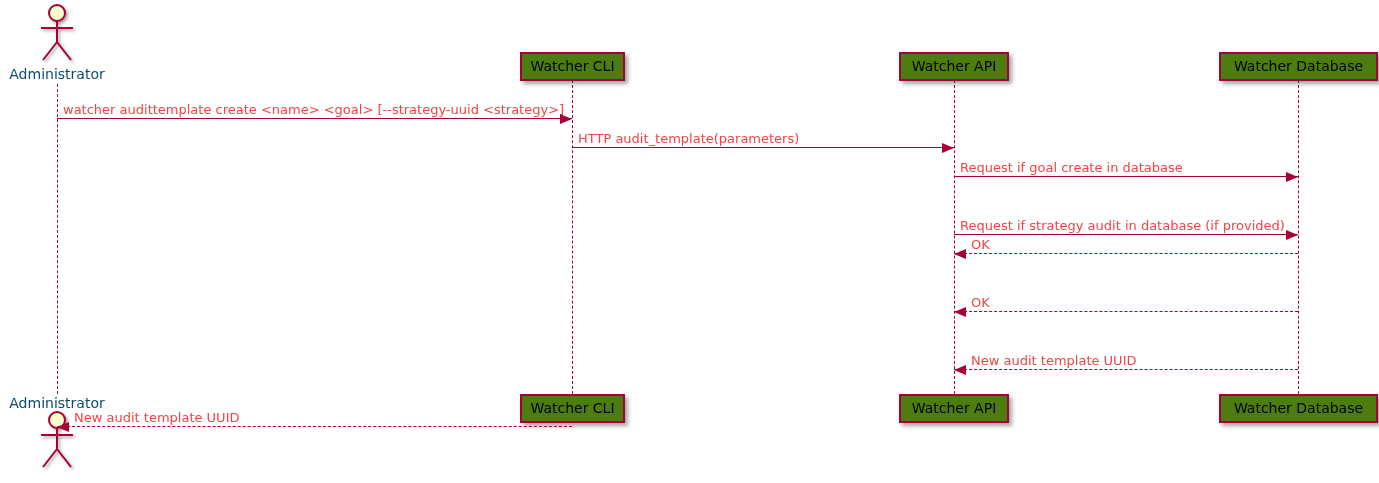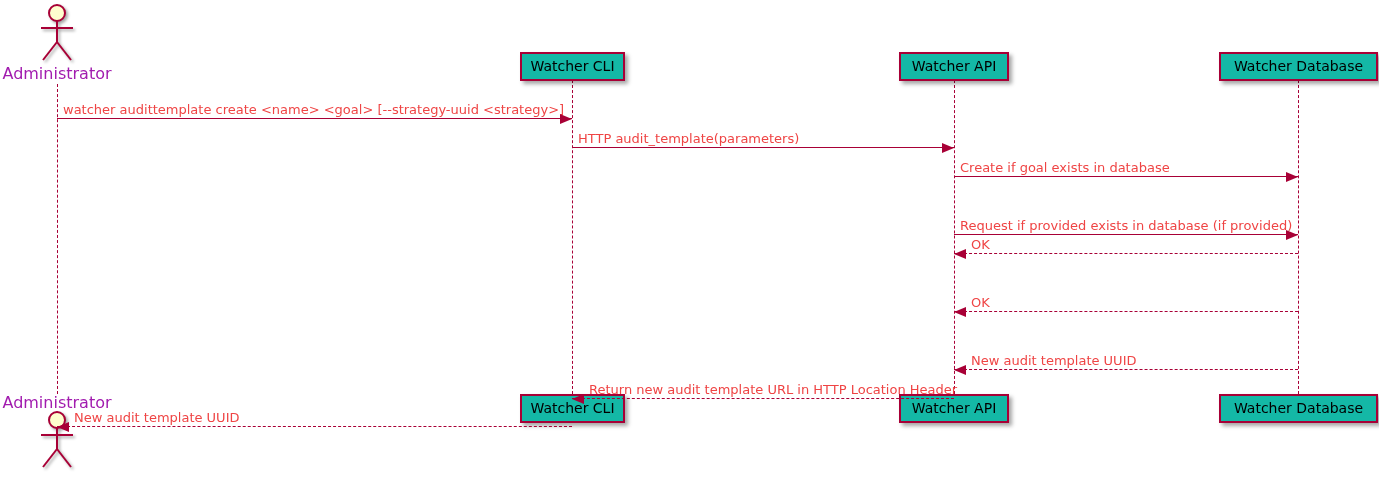--- a/index.html
+++ b/index.html
@@ -5,34 +5,34 @@
   * { box-sizing: border-box; }
   html,body { margin:0; padding:0; }
   body {
     width:1379px; height:483px; background:#ffffff;
     font-family:"DejaVu Sans", sans-serif; position:relative; overflow:hidden;
   }
   .diagram { position:absolute; inset:0; }
 
   
   .participant {
-    position:absolute; height:29px; background:#14b8a6; border:2px solid #A80036;
+    position:absolute; height:29px; background:#4d7c0f; border:2px solid #A80036;
     color:#000; font-size:14px; text-align:center; line-height:24px;
     box-shadow:3px 3px 4px rgba(0,0,0,0.35); white-space:nowrap; padding:0 6px;
   }
 
   
   .lifeline { position:absolute; width:0; border-left:1px dashed #A80036; }
 
   
   .actor { position:absolute; width:36px; }
   .actor svg { display:block; filter:drop-shadow(2.5px 2px 1.5px rgba(0,0,0,0.35)); }
   .actor-label {
     position:absolute; left:18px; transform:translateX(-50%);
-    font-size:16px; color:#a21caf; white-space:nowrap; line-height:14px;
+    font-size:14px; color:#0c4a6e; white-space:nowrap; line-height:14px;
   }
   .actor.bottom svg { position:absolute; top:15px; left:0; }
 
   
   .msg { position:absolute; }
   .msg-text {
     font-size:13px; color:#ef4444; white-space:nowrap;
     height:16px; line-height:15px; padding:0 0 2px 6px;
   }
   .msg.rtl .msg-text { padding-left:17px;margin-top:48px; }
@@ -93,61 +93,55 @@
   </div>
 
   <div class="msg ltr solid" style="left:572px; width:382px; top:131px">
     <div class="msg-text">HTTP audit_template(parameters)</div>
     <div class="msg-line">
         <i class="head h-right"></i>
       </div>
   </div>
 
   <div class="msg ltr solid" style="left:954px; width:344px; top:160px">
-    <div class="msg-text">Create if goal exists in database</div>
+    <div class="msg-text">Request if goal create in database</div>
     <div class="msg-line">
         <i class="head h-right"></i>
       </div>
   </div>
 
   <div class="msg rtl dashed" style="left:954px; width:344px; top:189px">
     <div class="msg-text">OK</div>
     <div class="msg-line">
         <i class="head h-left"></i>
       </div>
   </div>
 
   <div class="msg ltr solid" style="left:954px; width:344px; top:218px">
-    <div class="msg-text">Request if provided exists in database (if provided)</div>
+    <div class="msg-text">Request if strategy audit in database (if provided)</div>
     <div class="msg-line">
         <i class="head h-right"></i>
       </div>
   </div>
 
   <div class="msg rtl dashed" style="left:954px; width:344px; top:247px">
     <div class="msg-text">OK</div>
     <div class="msg-line">
         <i class="head h-left"></i>
       </div>
   </div>
 
 
   <div class="msg rtl dashed" style="left:954px; width:344px; top:305px">
     <div class="msg-text">New audit template UUID</div>
     <div class="msg-line">
         <i class="head h-left"></i>
       </div>
   </div>
 
-  <div class="msg rtl dashed" style="left:572px; width:382px; top:334px">
-    <div class="msg-text">Return new audit template URL in HTTP Location Header</div>
-    <div class="msg-line">
-        <i class="head h-left"></i>
-      </div>
-  </div>
 
   <div class="msg rtl dashed" style="left:57px; width:515px; top:362px">
     <div class="msg-text">New audit template UUID</div>
     <div class="msg-line">
         <i class="head h-left"></i>
       </div>
   </div>
 
 </div>
 

